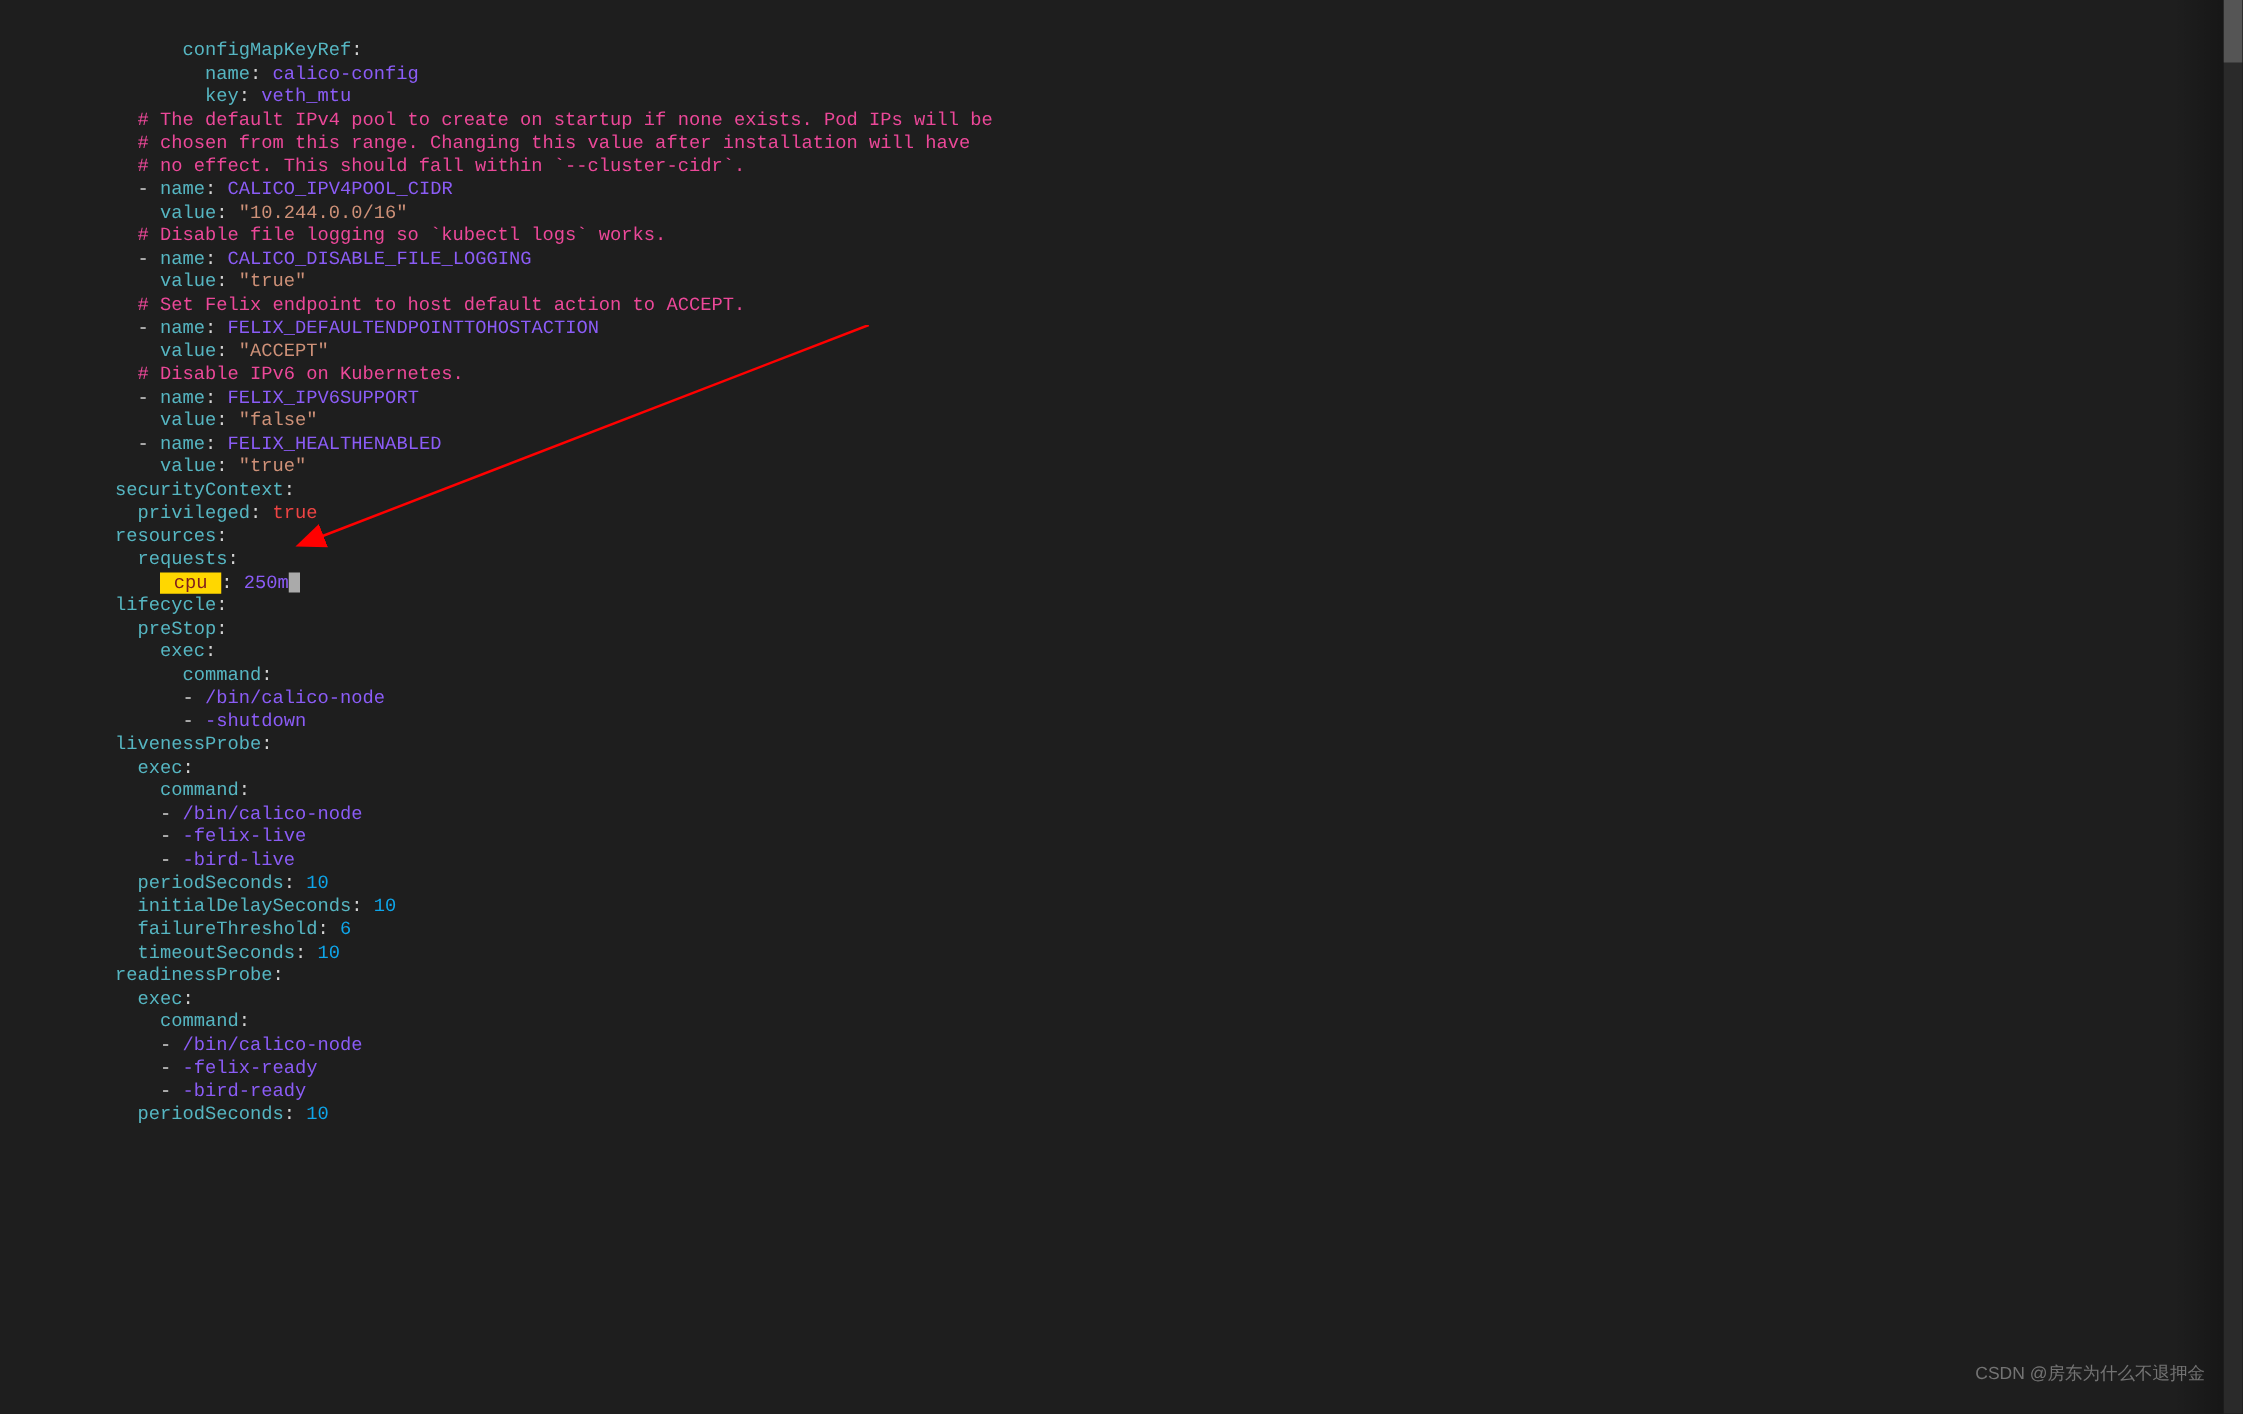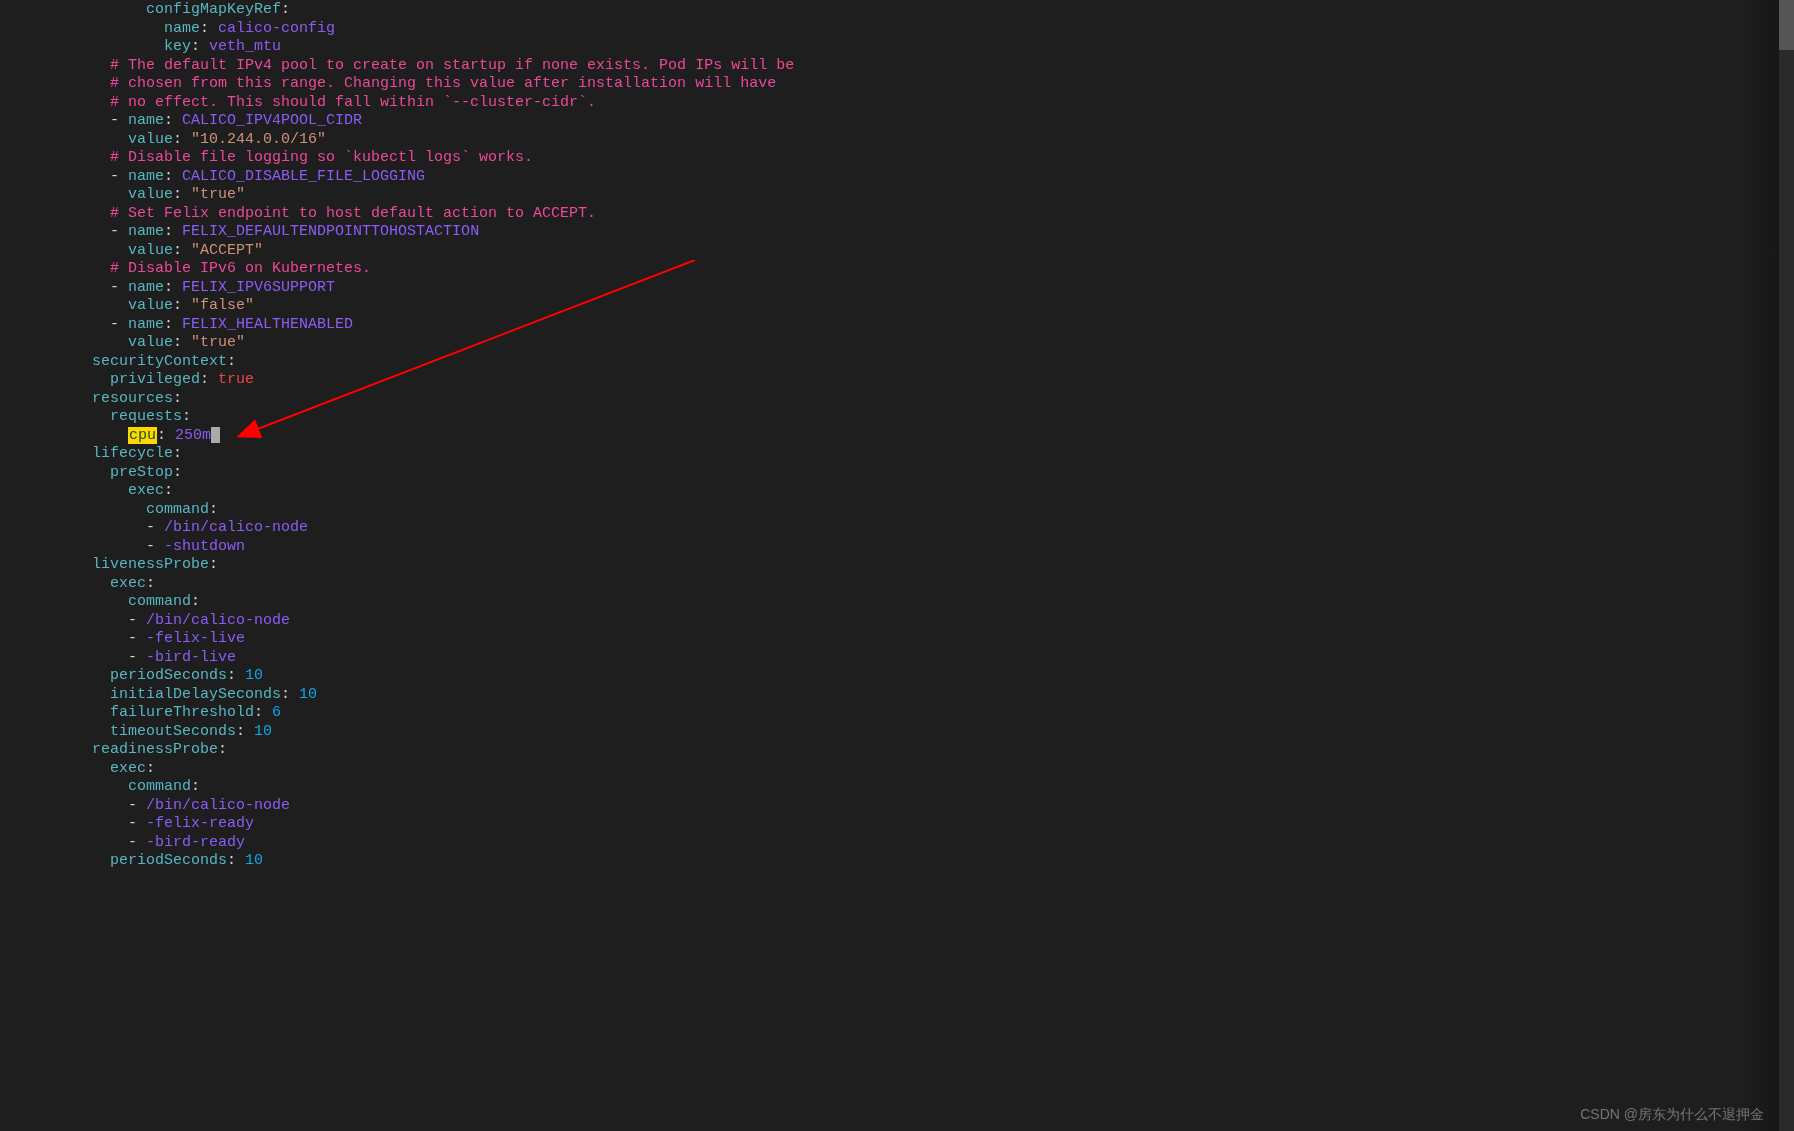--- a/index.html
+++ b/index.html
@@ -11,37 +11,38 @@
       color: #d4d4d4;
       overflow: hidden;
       width: 1794px;
       height: 1131px;
       position: relative;
     }
     .editor {
       padding: 1px 0;
       white-space: pre;
       position: relative;
+      margin-top: 31px;
     }
     .line {
       height: 18.5px;
       padding-left: 2px;
     }
     .key { color: #56b6c2; }
     .str { color: #ce9178; }
     .comment { color: #ec4899; }
     .dash { color: #d4d4d4; }
     .val { color: #8b5cf6; }
     .num { color: #0ea5e9; }
     .bool { color: #ef4444; }
     .colon { color: #d4d4d4; }
     .highlight {
       background: #ffd700;
-      color: #14532d;
-      padding: 0 1px;
+      color: #7f1d1d;
+      padding: 0 11px;
     }
     .cursor {
       background: #aaa;
       color: #aaa;
       display: inline-block;
       width: 9px;
       height: 16px;
       vertical-align: middle;
     }
     .scrollbar {
@@ -63,21 +64,21 @@
     .scrollbar-edge {
       position: absolute;
       right: 15px;
       top: 0;
       width: 40px;
       height: 100%;
       background: linear-gradient(to left, rgba(0,0,0,0.25), transparent);
     }
     .watermark {
       position: absolute;
-      bottom: 8px;
+      bottom: 24px;
       right: 30px;
       color: rgba(200,200,200,0.5);
       font-size: 14px;
       font-family: sans-serif;
       z-index: 10;
     }
     .arrow-svg {
       position: absolute;
       left: 225px;
       top: 260px;

